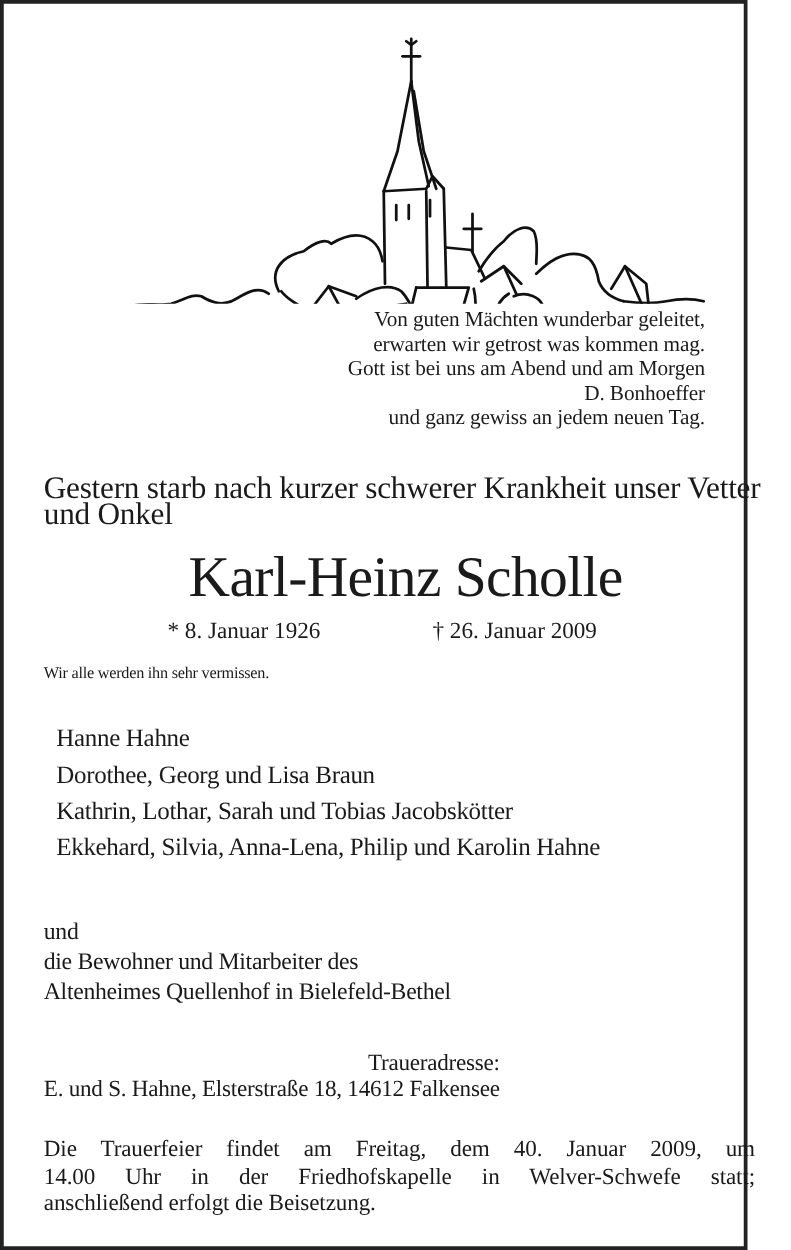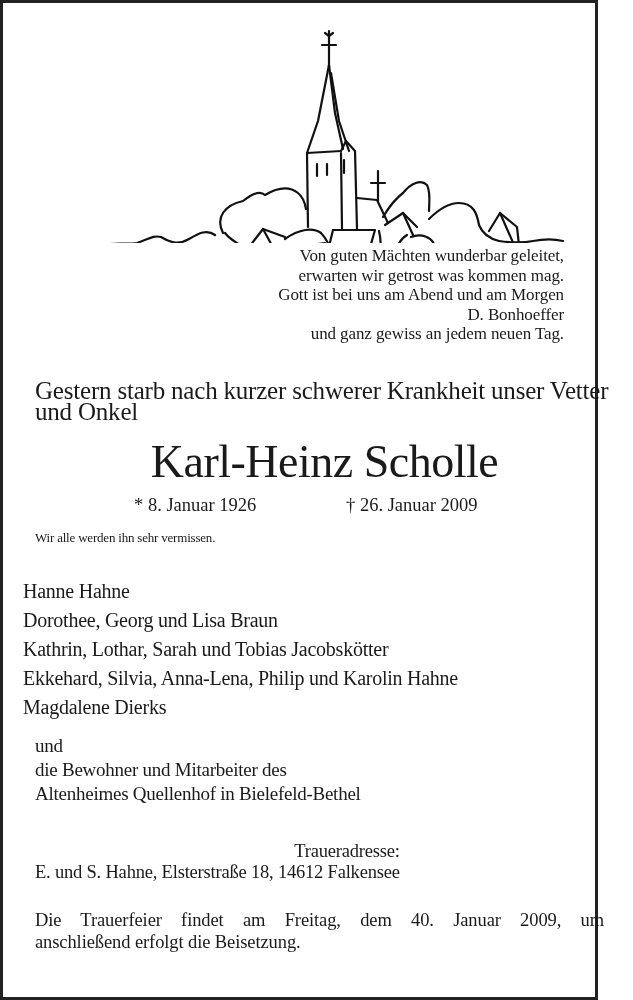--- a/index.html
+++ b/index.html
@@ -83,21 +83,21 @@
     .closing {
       position: absolute;
       left: 32px;
       top: 524px;
       font-size: 13px;
       line-height: 22px;
       letter-spacing: -0.2px;
     }
     .mourners {
       position: absolute;
-      left: 20px;
+      left: 42px;
       top: 574px;
       font-size: 20px;
       line-height: 29px;
       letter-spacing: -0.25px;
     }
     .mourners div { white-space: nowrap; }
     .institution {
       position: absolute;
       left: 32px;
       top: 731px;
@@ -216,32 +216,32 @@
     <span class="died">† 26. Januar 2009</span>
   </div>
 
   <div class="closing">Wir alle werden ihn sehr vermissen.</div>
 
   <div class="mourners">
     <div>Hanne Hahne</div>
     <div>Dorothee, Georg und Lisa Braun</div>
     <div>Kathrin, Lothar, Sarah und Tobias Jacobskötter</div>
     <div>Ekkehard, Silvia, Anna-Lena, Philip und Karolin Hahne</div>
-    <div>Magdalene Dierks</div>
   </div>
 
   <div class="institution">
     <div>und</div>
     <div>die Bewohner und Mitarbeiter des</div>
     <div>Altenheimes Quellenhof in Bielefeld-Bethel</div>
   </div>
 
   <div class="address">
     <div>Traueradresse:</div>
     <div>E. und S. Hahne, Elsterstraße 18, 14612 Falkensee</div>
   </div>
 
   <div class="ceremony">
     <span class="line">Die Trauerfeier findet am Freitag, dem 40. Januar 2009, um</span>
+    <span class="line">14.00 Uhr in der Friedhofskapelle in Welver-Schwefe statt;</span>
     <span class="line last">anschließend erfolgt die Beisetzung.</span>
   </div>
 
 </div>
 
 </body></html>

